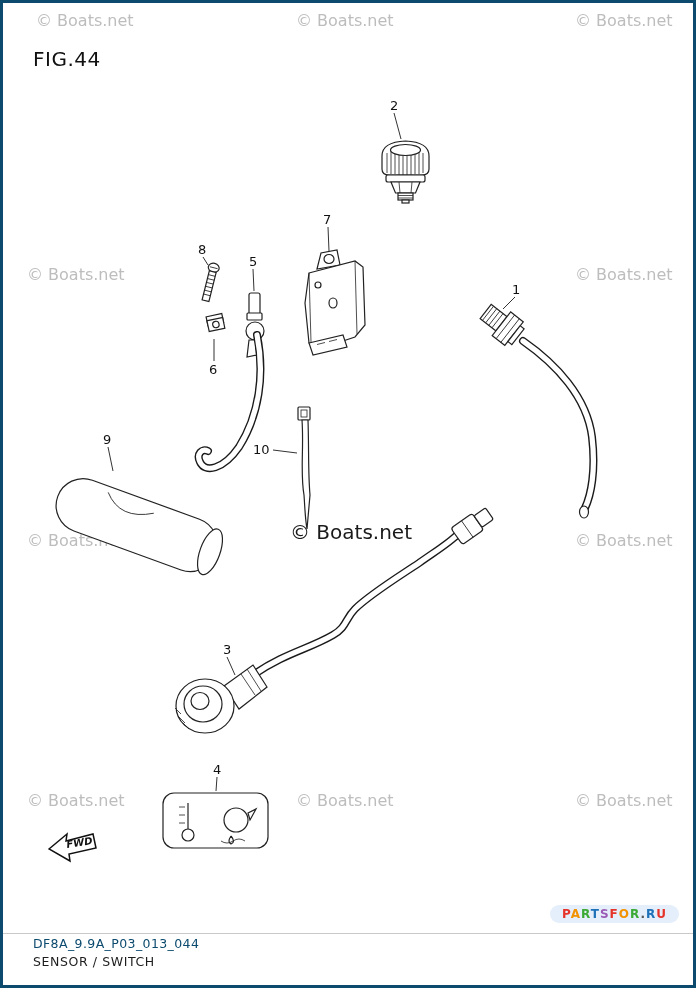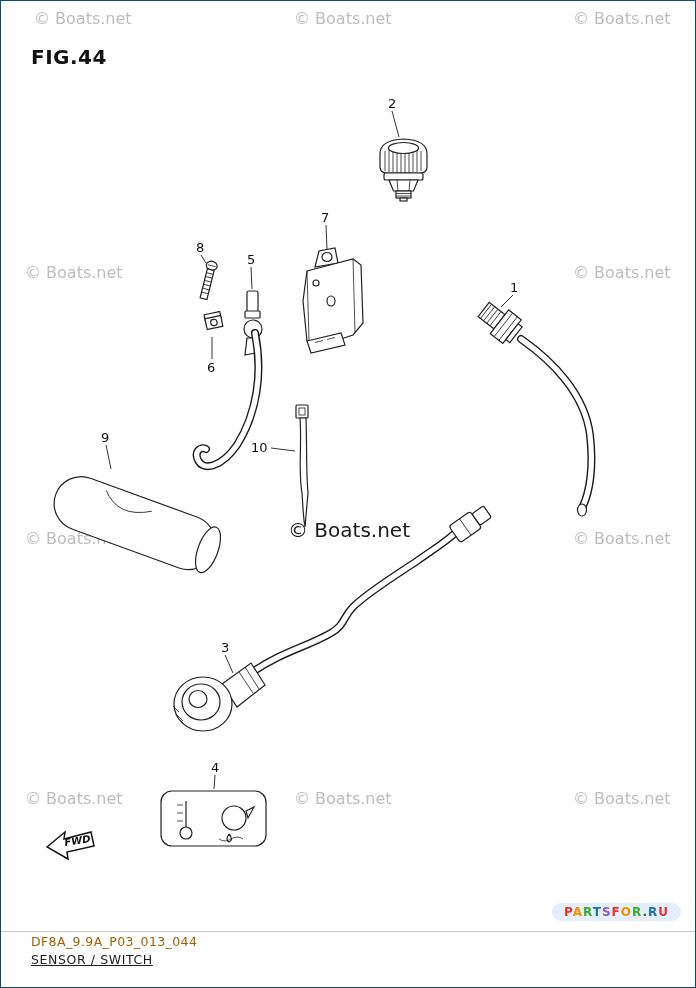--- a/index.html
+++ b/index.html
@@ -1,29 +1,29 @@
 <!DOCTYPE html>
 <html><head>
 <meta charset="utf-8">
 <style>
   html,body { margin:0; padding:0; background:#fff; }
   .page {
     position:relative; width:696px; height:988px; background:#ffffff;
     font-family:"DejaVu Sans","Liberation Sans",sans-serif;
-    border:1px solid #0c4a6e; box-sizing:border-box; overflow:hidden;
+    border:3px solid #0c4a6e; box-sizing:border-box; overflow:hidden;
   }
   .wm {
     position:absolute; color:#bdbdbd; font-size:16px; white-space:nowrap;
     user-select:none;
   }
   .wm-center {
     position:absolute; color:#1a1a1a; font-size:20px; white-space:nowrap;
   }
   .fig-title {
-    position:absolute; left:30px; top:44px; font-size:20px; font-weight:bold;
+    position:absolute; left:30px; top:44px; font-size:20px; font-weight:normal;
     color:#111; letter-spacing:0.5px;
   }
   svg.diagram { position:absolute; left:0; top:0; }
   svg .s  { stroke:#222; fill:none; stroke-width:1.2; }
   svg .sf { stroke:#222; fill:#fff; stroke-width:1.2; }
   svg .thin { stroke:#222; fill:none; stroke-width:0.8; }
   svg .cable-out { stroke:#1a1a1a; stroke-width:8; fill:none; stroke-linecap:round; }
   svg .cable-in  { stroke:#ffffff; stroke-width:5.2; fill:none; stroke-linecap:round; }
   svg .leader { stroke:#333; stroke-width:1; fill:none; }
   svg text.callout { font-family:"DejaVu Sans","Liberation Sans",sans-serif; font-size:13px; fill:#111; }
@@ -35,26 +35,26 @@
   .brand-logo {
     position:absolute; right:14px; top:902px; font-size:12px; font-weight:800;
     letter-spacing:1px; background:#e4effb; border-radius:13px; padding:2px 12px;
     white-space:nowrap;
   }
   .footer-rule {
     position:absolute; left:0; top:930px; width:696px; height:0;
     border-top:1px solid #c9c9c9;
   }
   .part-code {
-    position:absolute; left:30px; top:933px; font-size:12.5px; color:#a16207;
+    position:absolute; left:30px; top:933px; font-size:12.5px; color:#0c4a6e;
     letter-spacing:0.4px; white-space:nowrap;
   }
   .figure-name {
     position:absolute; left:30px; top:951px; font-size:12.5px; color:#1d1d1d;
-    letter-spacing:0.6px; white-space:nowrap;text-decoration:underline;
+    letter-spacing:0.6px; white-space:nowrap;
   }
 </style>
 </head>
 <body>
 
 <div class="page">
 
   <span class="wm" style="left:33px;top:8px">© Boats.net</span>
   <span class="wm" style="left:293px;top:8px">© Boats.net</span>
   <span class="wm" style="left:572px;top:8px">© Boats.net</span>

